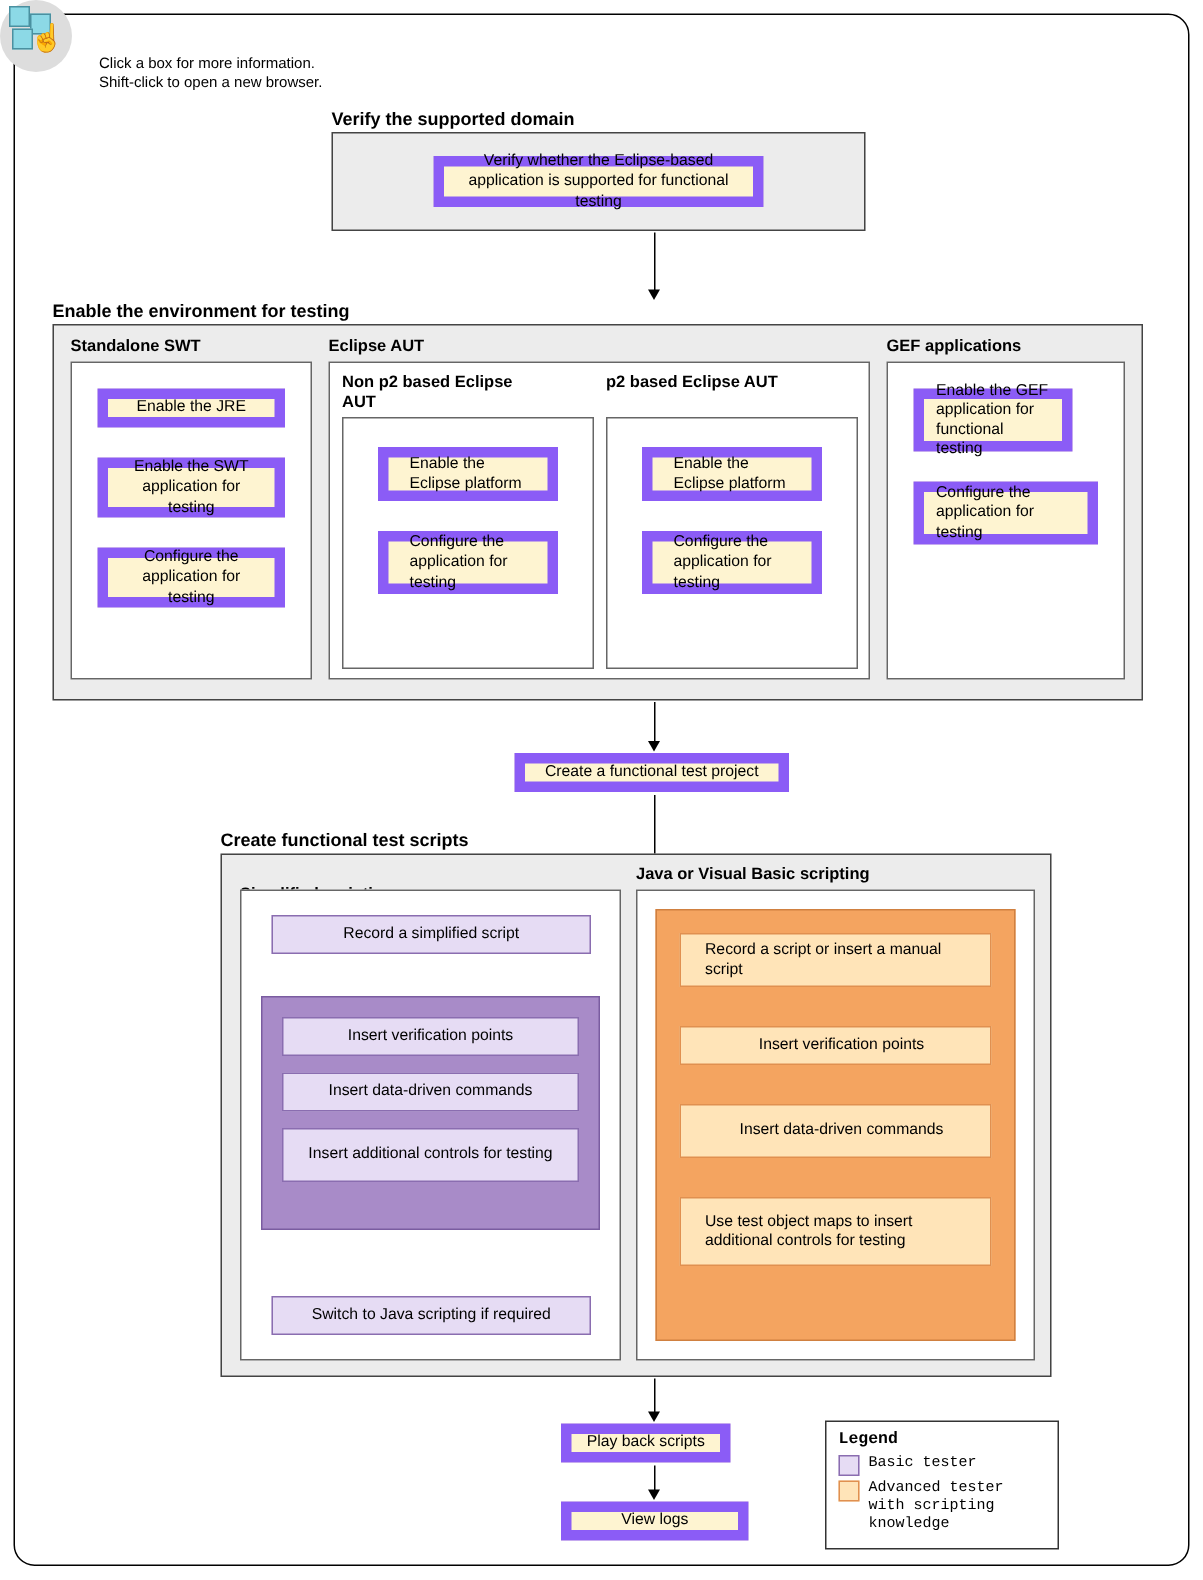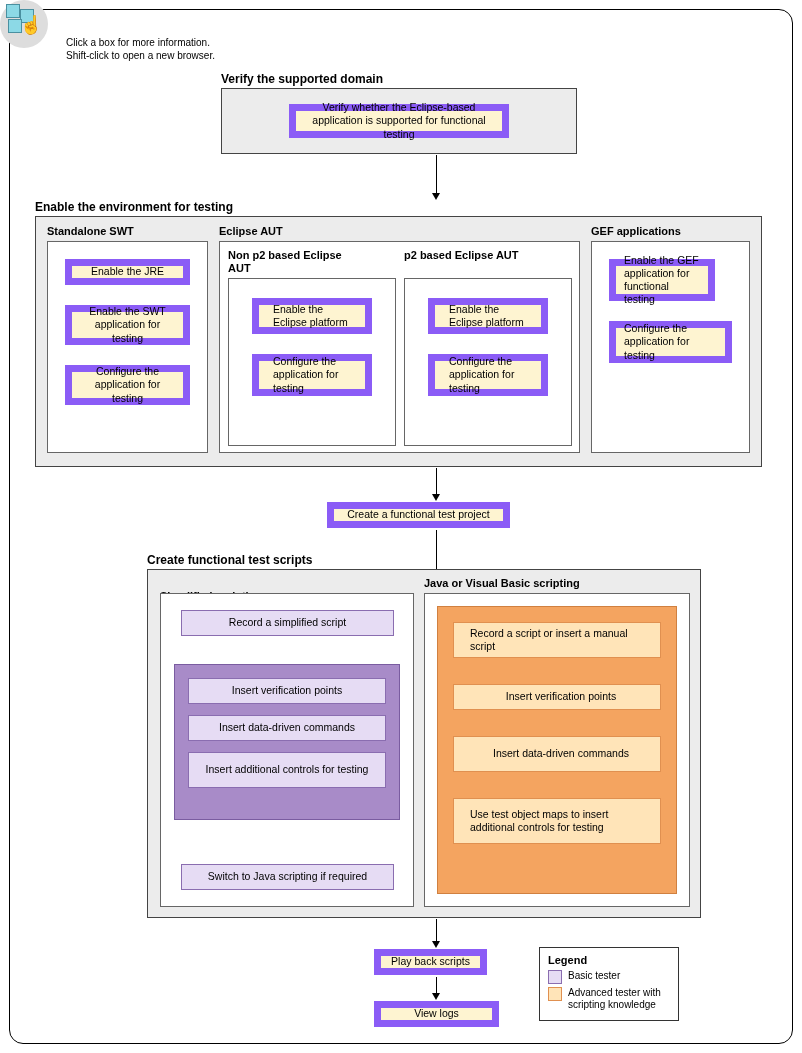--- a/index.html
+++ b/index.html
@@ -85,21 +85,21 @@
   <div class="yellow-box" style="left:428px;top:354px;width:120px;height:42px;text-align:left;padding-left:14px;">Configure the application for testing</div>
 
   <div class="subsection-title" style="left:591px;top:225px;">GEF applications</div>
   <div class="subsection" style="left:591px;top:241px;width:159px;height:212px;"></div>
   <div class="yellow-box" style="left:609px;top:259px;width:106px;height:42px;text-align:left;">Enable the GEF application for functional testing</div>
   <div class="yellow-box" style="left:609px;top:321px;width:123px;height:42px;text-align:left;">Configure the application for testing</div>
 
   <div class="arrow-line" style="left:436px;top:468px;width:1px;height:28px;"></div>
   <div class="arrow-head" style="left:432px;top:494px;"></div>
 
-  <div class="yellow-box" style="left:327px;top:502px;width:183px;height:26px;">Create a functional test project</div>
+  <div class="yellow-box" style="left:343px;top:502px;width:183px;height:26px;">Create a functional test project</div>
 
   <div class="arrow-line" style="left:436px;top:530px;width:1px;height:42px;"></div>
   <div class="arrow-head" style="left:432px;top:570px;"></div>
 
   <div class="section-title" style="left:147px;top:553px;">Create functional test scripts</div>
   <div class="section" style="left:147px;top:569px;width:554px;height:349px;"></div>
 
   <div class="subsection-title" style="left:160px;top:590px;">Simplified scripting</div>
   <div class="subsection" style="left:160px;top:593px;width:254px;height:314px;"></div>
   <div class="purple-box" style="left:181px;top:610px;width:213px;height:26px;">Record a simplified script</div>
@@ -123,21 +123,21 @@
   <div class="arrow-line" style="left:436px;top:919px;width:1px;height:24px;"></div>
   <div class="arrow-head" style="left:432px;top:941px;"></div>
 
   <div class="yellow-box" style="left:374px;top:949px;width:113px;height:26px;">Play back scripts</div>
 
   <div class="arrow-line" style="left:436px;top:977px;width:1px;height:18px;"></div>
   <div class="arrow-head" style="left:432px;top:993px;"></div>
 
   <div class="yellow-box" style="left:374px;top:1001px;width:125px;height:26px;">View logs</div>
 
-  <div class="legend-box" style="left:539px;top:947px;width:140px;">
+  <div class="legend-box" style="left:550px;top:947px;width:156px;font-family:Liberation Mono, monospace;">
     <div class="legend-title">Legend</div>
     <div class="legend-row">
       <div class="legend-swatch swatch-purple"></div>
       <span>Basic tester</span>
     </div>
     <div class="legend-row">
       <div class="legend-swatch swatch-orange"></div>
       <span style="line-height:1.2;">Advanced tester with scripting knowledge</span>
     </div>
   </div>

